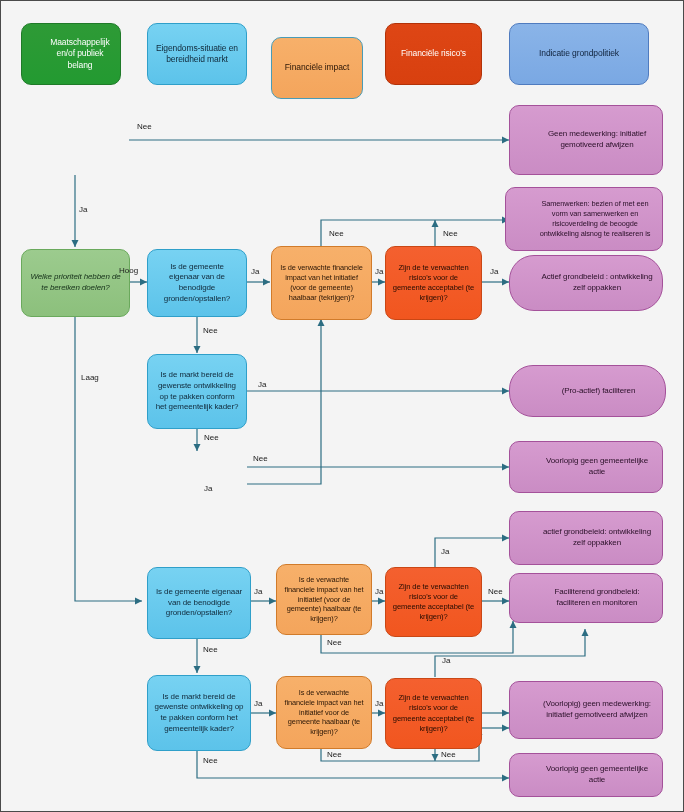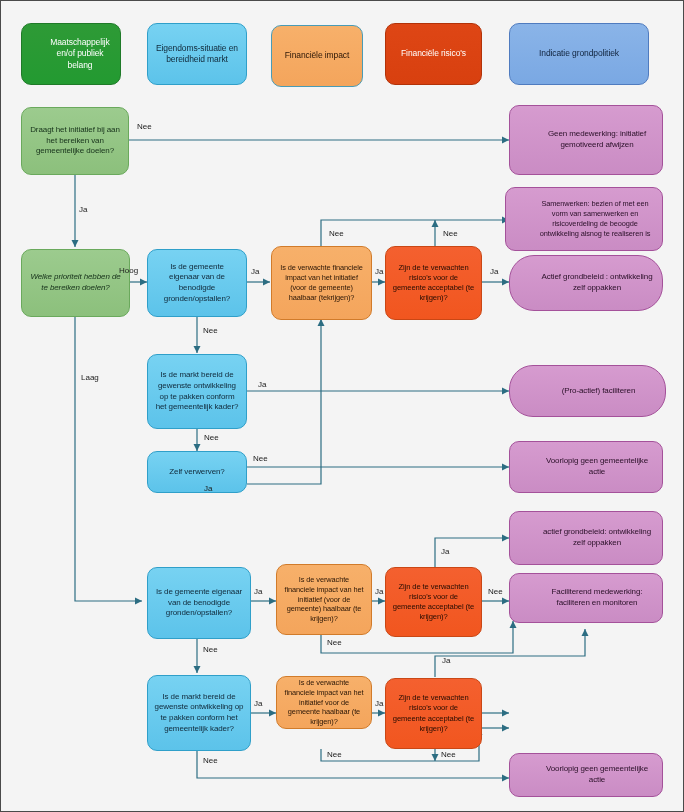--- a/index.html
+++ b/index.html
@@ -85,47 +85,46 @@
       <path d="M434,748 L434,760" marker-end=""></path>
 
       <path d="M434,676 L434,655 L584,655 L584,628"></path>
 
       <path d="M478,727 L508,727" marker-end=""></path>
     </g>
   </svg>
 
   <div class="node legend n-green" style="left:20px;  top:22px;  width:100px; height:62px;">Maatschappelijk en/of publiek belang</div>
   <div class="node legend n-blue" style="left:146px; top:22px;  width:100px; height:62px;">Eigendoms-situatie en bereidheid markt</div>
-  <div class="node legend n-orange" style="left:270px; top:24px;  width:92px;  height:62px;">Financiële impact</div>
+  <div class="node legend n-orange" style="left:270px; top:36px;  width:92px;  height:62px;">Financiële impact</div>
   <div class="node legend n-red" style="left:384px; top:22px;  width:97px;  height:62px;">Financiële risico's</div>
   <div class="node legend n-blue2" style="left:508px; top:22px;  width:140px; height:62px;">Indicatie grondpolitiek</div>
 
-  <div class="node n-green2" style="left:20px;  top:106px; width:108px; height:68px; font-size:8px;">Draagt het initiatief bij aan het bereiken van gemeentelijke doelen?</div>
   <div class="node n-green2" style="left:20px;  top:248px; width:109px; height:68px; font-size:8px;font-style:italic;">Welke prioriteit hebben de te bereiken doelen?</div>
   <div class="node n-blue" style="left:146px; top:248px; width:100px; height:68px; font-size:8px;">Is de gemeente eigenaar van de benodigde gronden/opstallen?</div>
   <div class="node n-orange-b" style="left:270px; top:245px; width:101px; height:74px; font-size:7.4px;">Is de verwachte financiele impact van het initiatief (voor de gemeente) haalbaar (tekrijgen)?</div>
   <div class="node n-redm" style="left:384px; top:245px; width:97px;  height:74px; font-size:7.6px;">Zijn de te verwachten risico's voor de gemeente acceptabel (te krijgen)?</div>
   <div class="node n-blue" style="left:146px; top:353px; width:100px; height:75px; font-size:8px;">Is de markt bereid de gewenste ontwikkeling op te pakken conform het gemeentelijk kader?</div>
-  <div class="node n-blue" style="left:146px; top:450px; width:100px; height:42px; font-size:8px;">Zelf verwerven?</div>
 
   <div class="node n-blue" style="left:146px; top:566px; width:104px; height:72px; font-size:8px;">Is de gemeente eigenaar van de benodigde gronden/opstallen?</div>
   <div class="node n-orange-b" style="left:275px; top:563px; width:96px;  height:71px; font-size:7.4px;">Is de verwachte financiele impact van het initiatief (voor de gemeente) haalbaar (te krijgen)?</div>
   <div class="node n-redm" style="left:384px; top:566px; width:97px;  height:70px; font-size:7.6px;">Zijn de te verwachten risico's voor de gemeente acceptabel (te krijgen)?</div>
 
   <div class="node n-blue" style="left:146px; top:674px; width:104px; height:76px; font-size:8px;">Is de markt bereid de gewenste ontwikkeling op te pakken conform het gemeentelijk kader?</div>
-  <div class="node n-orange-b" style="left:275px; top:675px; width:96px;  height:53px; font-size:7.4px;">Is de verwachte financiele impact van het initiatief voor de gemeente haalbaar (te krijgen)?</div>
+  <div class="node n-orange-b" style="left:275px; top:675px; width:96px;  height:73px; font-size:7.4px;">Is de verwachte financiele impact van het initiatief voor de gemeente haalbaar (te krijgen)?</div>
   <div class="node n-redm" style="left:384px; top:677px; width:97px;  height:71px; font-size:7.6px;">Zijn de te verwachten risico's voor de gemeente acceptabel (te krijgen)?</div>
 
   <div class="node n-purple" style="left:508px; top:104px; width:154px; height:70px; font-size:8px;">Geen medewerking: initiatief gemotiveerd afwijzen</div>
   <div class="node n-purple" style="left:504px; top:186px; width:158px; height:64px; font-size:7.4px;">Samenwerken: bezien of met een vorm van samenwerken en risicoverdeling de beoogde ontwikkeling alsnog te realiseren is</div>
   <div class="node n-purple" style="left:508px; top:254px; width:154px; height:56px; font-size:8px;border-radius:25px;">Actief grondbeleid : ontwikkeling zelf oppakken</div>
   <div class="node n-purple" style="left:508px; top:364px; width:157px; height:52px; font-size:8px;border-radius:24px;">(Pro-actief) faciliteren</div>
   <div class="node n-purple" style="left:508px; top:440px; width:154px; height:52px; font-size:8px;">Voorlopig geen gemeentelijke actie</div>
   <div class="node n-purple" style="left:508px; top:510px; width:154px; height:54px; font-size:8px;">actief grondbeleid: ontwikkeling zelf oppakken</div>
-  <div class="node n-purple" style="left:508px; top:572px; width:154px; height:50px; font-size:8px;">Faciliterend medewerking: faciliteren en monitoren</div>
+  <div class="node n-purple" style="left:508px; top:572px; width:154px; height:50px; font-size:8px;">Faciliterend grondbeleid: faciliteren en monitoren</div>
+  <div class="node n-purple" style="left:508px; top:680px; width:154px; height:58px; font-size:8px;">(Voorlopig) geen medewerking: initiatief gemotiveerd afwijzen</div>
   <div class="node n-purple" style="left:508px; top:752px; width:154px; height:44px; font-size:8px;">Voorlopig geen gemeentelijke actie</div>
 
   <div class="lbl" style="left:136px; top:121px;">Nee</div>
   <div class="lbl" style="left:78px;  top:204px;">Ja</div>
   <div class="lbl" style="left:118px; top:265px;">Hoog</div>
   <div class="lbl" style="left:80px;  top:372px;">Laag</div>
   <div class="lbl" style="left:250px; top:266px;">Ja</div>
   <div class="lbl" style="left:202px; top:325px;">Nee</div>
   <div class="lbl" style="left:328px; top:228px;">Nee</div>
   <div class="lbl" style="left:442px; top:228px;">Nee</div>

